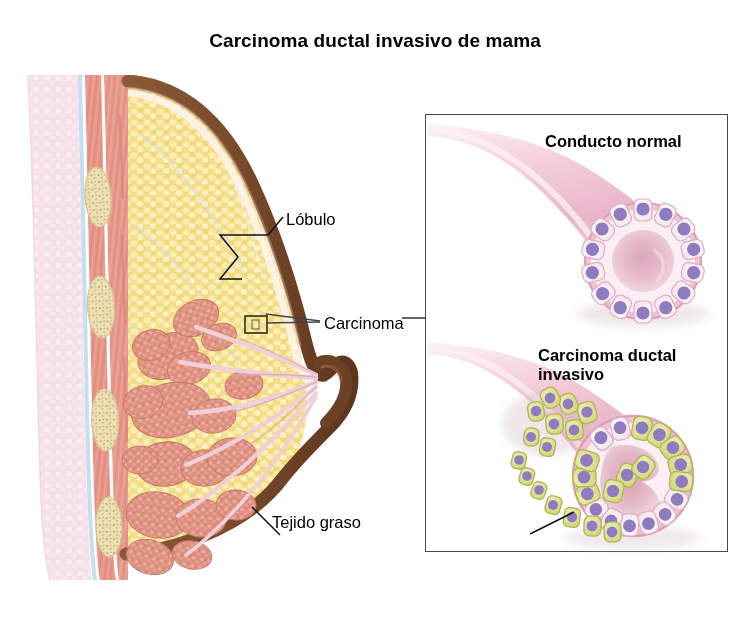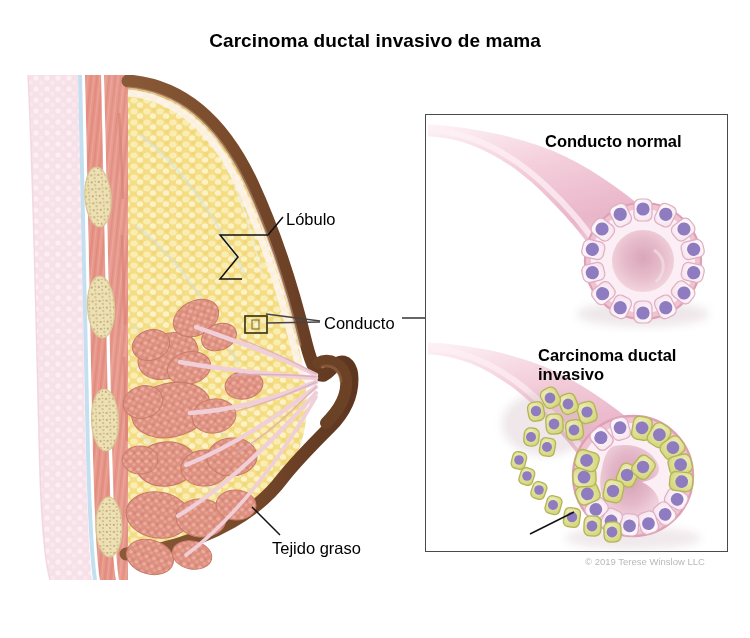--- a/index.html
+++ b/index.html
@@ -234,22 +234,22 @@
   </svg>
   <svg class="abs" style="left:400px;top:308px;" width="32" height="20" viewBox="0 0 32 20">
     <path d="M 2,10 L 28,10" fill="none" stroke="#333" stroke-width="1.5"></path>
   </svg>
 
   <svg class="abs" style="left:250px;top:505px;" width="50" height="40" viewBox="0 0 50 40">
     <path d="M 2,2 L 30,30" fill="none" stroke="#111" stroke-width="1.5"></path>
   </svg>
 
   <div class="lbl" style="left:286px;top:210px;text-align:center;">Lóbulo</div>
-  <div class="lbl" style="left:324px;top:314px;">Conducto</div>
-  <div class="lbl" style="left:272px;top:539px;">Tejido graso</div>
+  <div class="lbl" style="left:324px;top:314px;">Carcinoma</div>
+  <div class="lbl" style="left:272px;top:513px;">Tejido graso</div>
 
   <div id="inset-frame"></div>
 
   <svg class="abs" style="left:428px;top:118px;" width="298" height="215" viewBox="0 0 298 215">
     <defs>
       <linearGradient id="gTubeN" x1="0" y1="0" x2="0.4" y2="1">
         <stop offset="0%" stop-color="#fdf4f7"></stop>
         <stop offset="35%" stop-color="#f4cfdc"></stop>
         <stop offset="70%" stop-color="#e9b6c9"></stop>
         <stop offset="100%" stop-color="#f6dbe5"></stop>
@@ -588,16 +588,15 @@
 
   <svg class="abs" style="left:528px;top:506px;" width="70" height="40" viewBox="0 0 70 40">
     <path d="M 2,28 L 46,6" fill="none" stroke="#111" stroke-width="1.5"></path>
   </svg>
 
   <div class="lbl lbl-bold" style="left:538px;top:346px;">Carcinoma ductal
 invasivo</div>
   <div class="lbl lbl-bold" style="left:545px;top:132px;">Conducto normal</div>
 
   <div id="copyright">
-    <div>© 2019 Terese Winslow LLC</div>
   </div>
 
 </div>
 
 </body></html>

